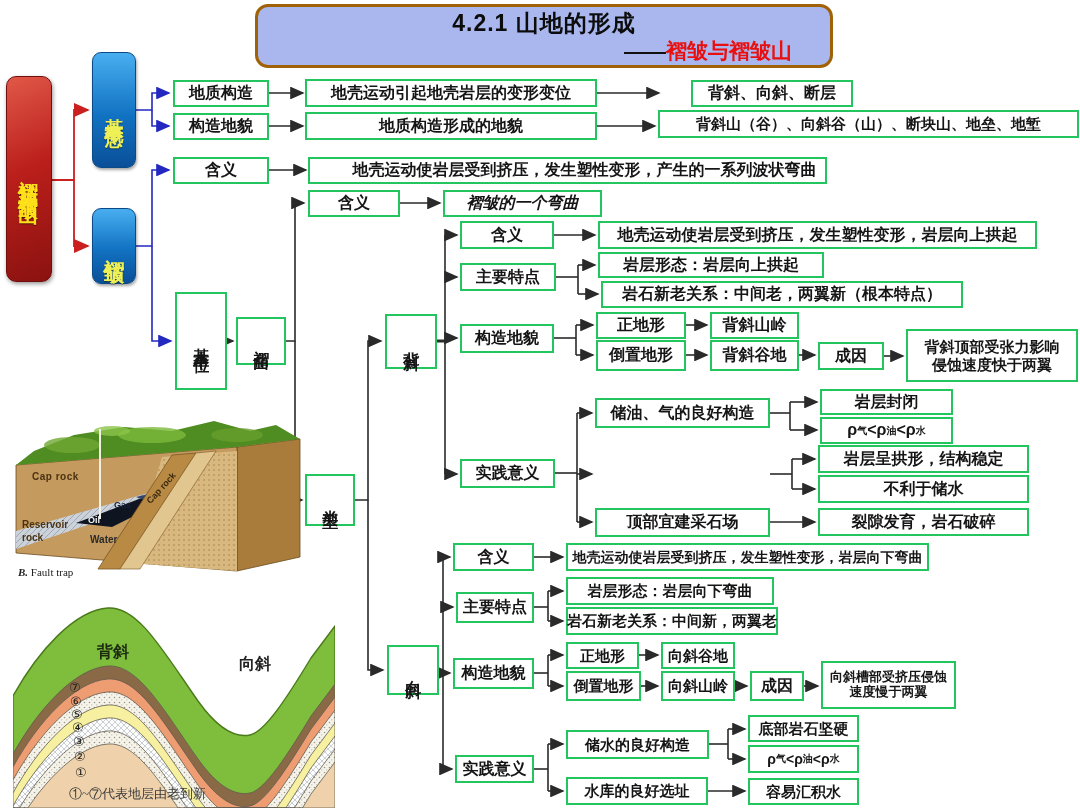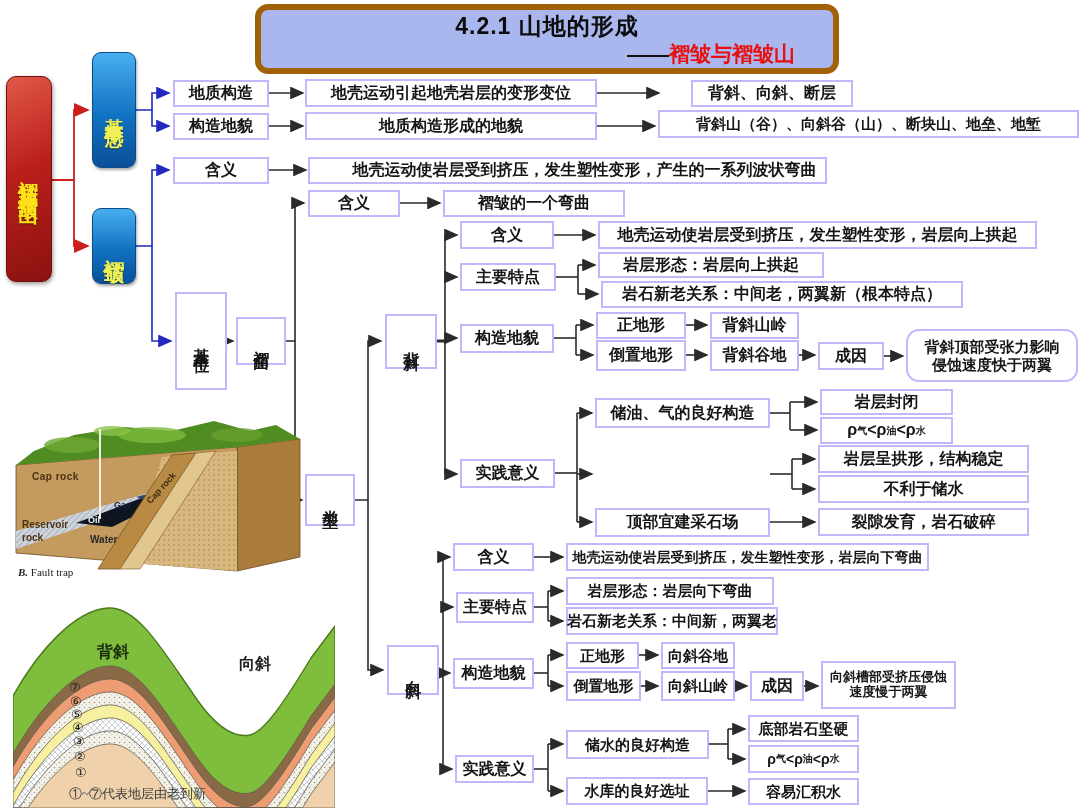--- a/index.html
+++ b/index.html
@@ -1,41 +1,41 @@
 <!DOCTYPE html>
 <html><head>
 <meta charset="utf-8">
 <style>
   html,body{margin:0;padding:0;background:#fff;}
   #canvas{position:relative;width:1080px;height:810px;background:#ffffff;
           font-family:"Liberation Sans","DejaVu Sans",sans-serif;overflow:hidden;}
   .abs{position:absolute;box-sizing:border-box;}
   
-  .box{position:absolute;box-sizing:border-box;background:#fff;border:2px solid #c4b5fd;
+  .box{position:absolute;box-sizing:border-box;background:#fff;border:2px solid #22c55e;
        display:flex;align-items:center;justify-content:center;
        font-weight:bold;color:#151515;font-size:16px;white-space:nowrap;z-index:3;line-height:1.15;}
   .b15{font-size:15px;} .b14{font-size:14px;} .b13{font-size:13px;}
   .vtext{writing-mode:vertical-rl;text-orientation:upright;letter-spacing:3px;}
   .twoline{flex-direction:column;}
   
   .bluenode{position:absolute;box-sizing:border-box;z-index:3;border-radius:9px;
      background:linear-gradient(180deg,#49aef0 0%,#1172c2 55%,#0a4f98 100%);
      border:1px solid #0a4a86;color:#eef056;font-weight:bold;font-size:19px;
      display:flex;align-items:center;justify-content:center;
      writing-mode:vertical-rl;text-orientation:upright;letter-spacing:4px;
      text-shadow:0 1px 1px rgba(0,0,0,.45);box-shadow:1px 2px 3px rgba(0,0,0,.35);}
   .rednode{position:absolute;box-sizing:border-box;z-index:3;border-radius:10px;
      background:linear-gradient(155deg,#e05848 0%,#bb1f1b 45%,#8a1210 100%);
      border:1px solid #70100e;color:#ffe11a;font-weight:bold;font-size:20px;
      display:flex;align-items:center;justify-content:center;
      writing-mode:vertical-rl;text-orientation:upright;letter-spacing:5px;
      text-shadow:0 1px 1px rgba(0,0,0,.5);box-shadow:1px 2px 4px rgba(0,0,0,.4);}
   
   #title{position:absolute;left:255px;top:4px;width:572px;height:58px;z-index:3;
-     background:#a9b7ee;border:6px solid #a16207;border-radius:13px;
+     background:#a9b7ee;border:3px solid #a16207;border-radius:13px;
      display:flex;flex-direction:column;justify-content:flex-end;}
   #title .l1{text-align:center;font-size:23px;font-weight:bold;color:#0c0c0c;letter-spacing:1px;}
   #title .l2{text-align:right;padding-right:38px;font-size:21px;font-weight:bold;margin-top:-2px;}
   #title .dash{color:#111;} #title .red{color:#e90f0f;}
   sub.s{font-size:10px;font-weight:bold;}
   
   .figlabel{position:absolute;z-index:4;white-space:nowrap;}
   .serif{font-family:"Liberation Serif","DejaVu Serif",serif;}
   svg{display:block;}
 </style>
@@ -154,39 +154,39 @@
   <div class="box" style="left:173px;top:80px;width:96px;height:27px;">地质构造</div>
   <div class="box" style="left:305px;top:79px;width:292px;height:28px;">地壳运动引起地壳岩层的变形变位</div>
   <div class="box" style="left:691px;top:80px;width:162px;height:27px;">背斜、向斜、断层</div>
   <div class="box" style="left:173px;top:113px;width:96px;height:27px;">构造地貌</div>
   <div class="box" style="left:305px;top:112px;width:292px;height:28px;">地质构造形成的地貌</div>
   <div class="box b15" style="left:658px;top:110px;width:421px;height:28px;">背斜山（谷）、向斜谷（山）、断块山、地垒、地堑</div>
 
   <div class="box" style="left:173px;top:157px;width:96px;height:27px;">含义</div>
   <div class="box" style="left:308px;top:157px;width:519px;height:27px;padding-left:34px;">地壳运动使岩层受到挤压，发生塑性变形，产生的一系列波状弯曲</div>
   <div class="box" style="left:308px;top:190px;width:92px;height:27px;">含义</div>
-  <div class="box" style="left:443px;top:190px;width:182px;height:27px;">褶皱的一个弯曲</div>
+  <div class="box" style="left:443px;top:190px;width:159px;height:27px;font-style:italic;">褶皱的一个弯曲</div>
   <div class="box vtext" style="left:175px;top:292px;width:52px;height:98px;">基本单位</div>
   <div class="box vtext" style="left:236px;top:317px;width:50px;height:48px;">褶曲</div>
   <div class="box vtext" style="left:305px;top:474px;width:50px;height:52px;">类型</div>
   <div class="box vtext" style="left:385px;top:314px;width:52px;height:55px;">背斜</div>
   <div class="box vtext" style="left:387px;top:645px;width:52px;height:50px;">向斜</div>
 
   <div class="box" style="left:460px;top:221px;width:94px;height:28px;">含义</div>
   <div class="box" style="left:598px;top:221px;width:439px;height:28px;">地壳运动使岩层受到挤压，发生塑性变形，岩层向上拱起</div>
   <div class="box" style="left:460px;top:263px;width:96px;height:28px;">主要特点</div>
   <div class="box" style="left:598px;top:252px;width:226px;height:26px;">岩层形态：岩层向上拱起</div>
   <div class="box" style="left:601px;top:281px;width:362px;height:27px;">岩石新老关系：中间老，两翼新（根本特点）</div>
   <div class="box" style="left:460px;top:324px;width:94px;height:29px;">构造地貌</div>
   <div class="box" style="left:596px;top:312px;width:90px;height:27px;">正地形</div>
   <div class="box" style="left:710px;top:312px;width:89px;height:27px;">背斜山岭</div>
   <div class="box" style="left:596px;top:340px;width:90px;height:31px;">倒置地形</div>
   <div class="box" style="left:710px;top:340px;width:89px;height:31px;">背斜谷地</div>
   <div class="box" style="left:818px;top:342px;width:66px;height:28px;">成因</div>
-  <div class="box b15 twoline" style="left:906px;top:329px;width:172px;height:53px;border-radius:13px;">
+  <div class="box b15 twoline" style="left:906px;top:329px;width:172px;height:53px;">
     <div>背斜顶部受张力影响</div>
     <div>侵蚀速度快于两翼</div>
   </div>
   <div class="box" style="left:460px;top:459px;width:95px;height:29px;">实践意义</div>
   <div class="box" style="left:595px;top:398px;width:175px;height:30px;">储油、气的良好构造</div>
   <div class="box" style="left:820px;top:389px;width:133px;height:26px;">岩层封闭</div>
   <div class="box" style="left:820px;top:417px;width:133px;height:27px;">
       <span>ρ</span>
       <sub class="s">气</sub>
       <span> &lt; </span>

